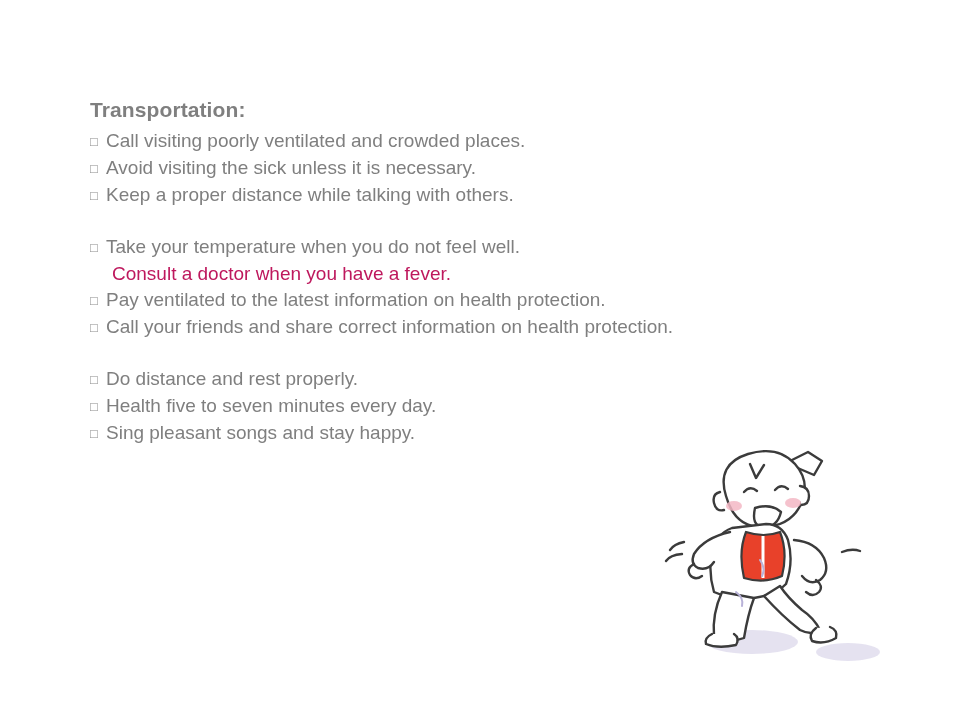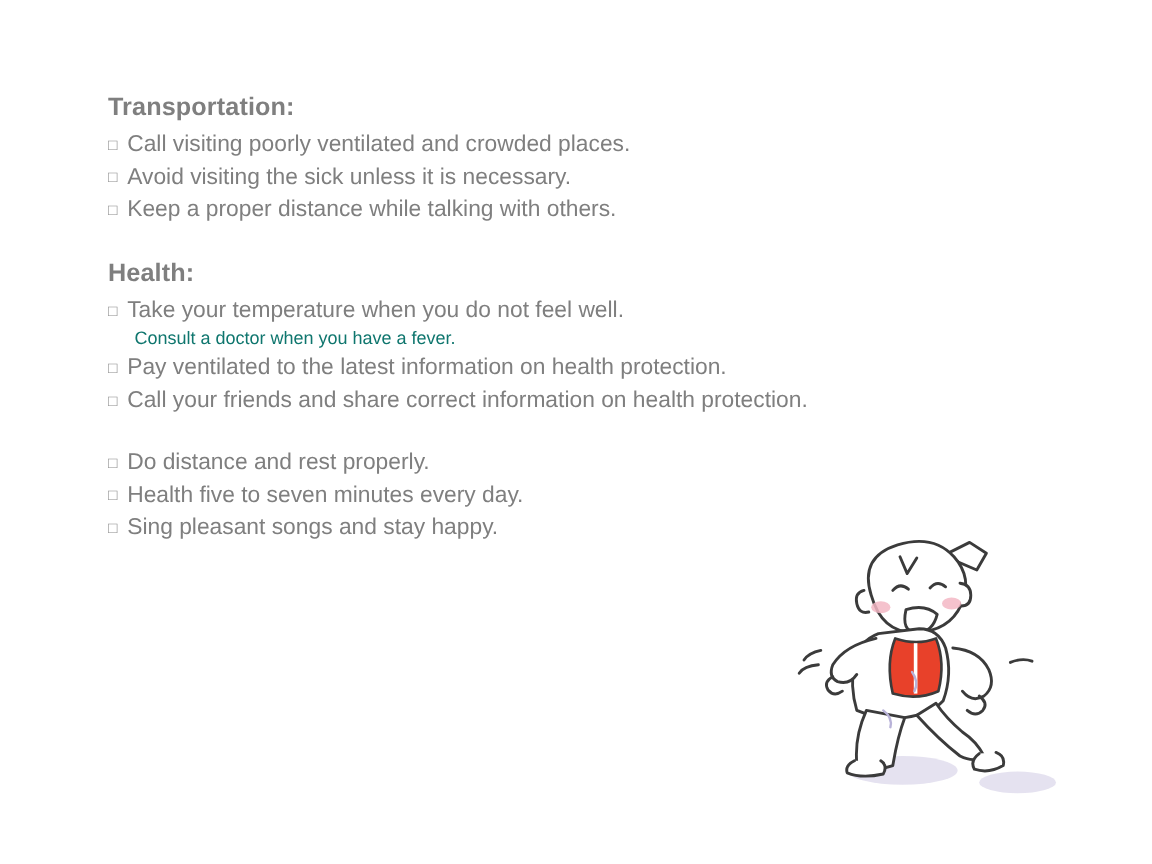--- a/index.html
+++ b/index.html
@@ -15,21 +15,21 @@
   }
   .slide {
     position: relative;
     width: 960px;
     height: 720px;
     background: #ffffff;
   }
   .content {
     position: absolute;
     left: 90px;
-    top: 76px;
+    top: 96px;
     width: 730px;
   }
   .section {
     margin-bottom: 26px;
   }
   .section:last-child {
     margin-bottom: 0;
   }
   .section-title {
     font-size: 21px;
@@ -54,22 +54,22 @@
     font-size: 13px;
     color: #8d8d8d;
     position: relative;
     top: -1px;
   }
   .bullet-text {
     flex: 1 1 auto;
   }
   .cont-row {
     display: flex;
-    font-size: 15px;
-    color: #0f766e;
+    font-size: 19px;
+    color: #be185d;
     line-height: 1.36;
     margin-bottom: 1px;
   }
   .cont-indent {
     display: inline-block;
     width: 22px;
     flex: 0 0 22px;
   }
   .illustration {
     position: absolute;
@@ -97,21 +97,20 @@
         <span class="bullet-mark">□</span>
         <span class="bullet-text">Avoid visiting the sick unless it is necessary.</span>
       </div>
       <div class="bullet-row">
         <span class="bullet-mark">□</span>
         <span class="bullet-text">Keep a proper distance while talking with others.</span>
       </div>
     </div>
 
     <div class="section">
-      <div class="section-title">Health:</div>
 
       <div class="bullet-row">
         <span class="bullet-mark">□</span>
         <span class="bullet-text">Take your temperature when you do not feel well.</span>
       </div>
       <div class="cont-row">
         <span class="cont-indent"></span>
         <span class="bullet-text">Consult a doctor when you have a fever.</span>
       </div>
       <div class="bullet-row">

